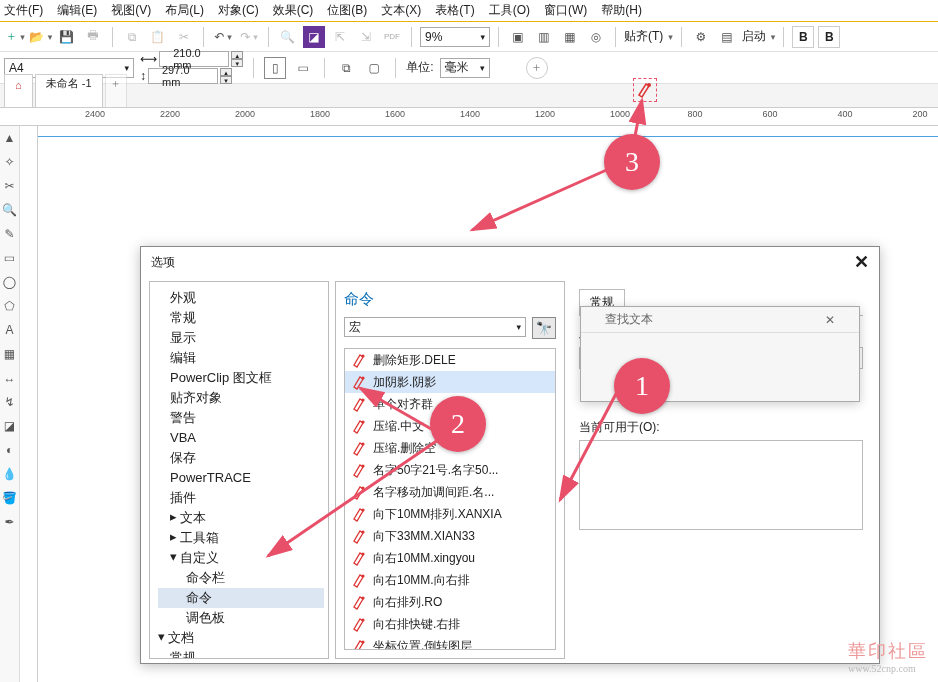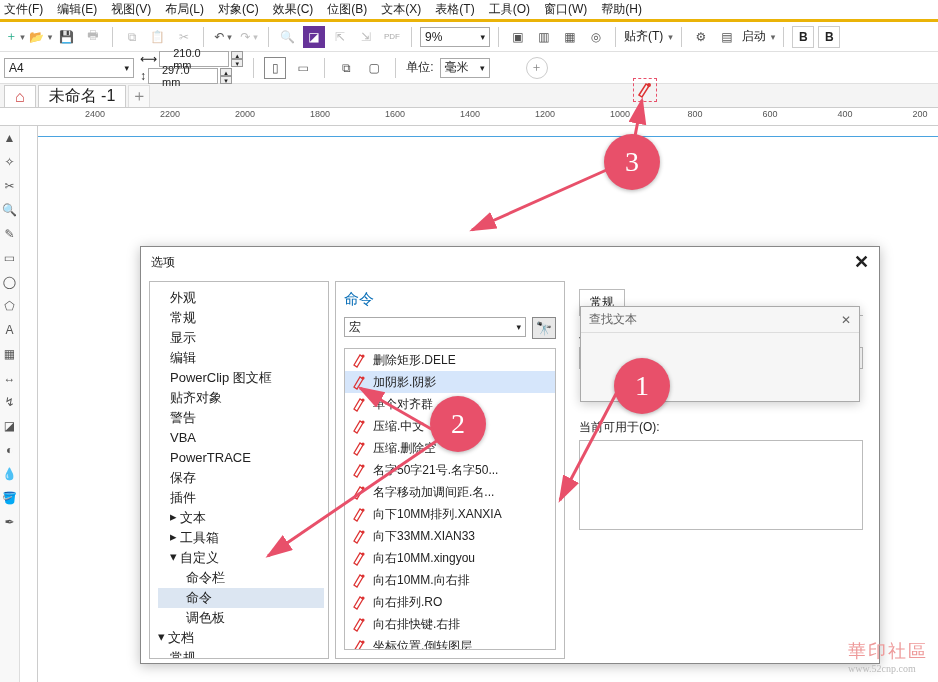--- a/index.html
+++ b/index.html
@@ -1,30 +1,30 @@
 <!DOCTYPE html>
 <html><head>
 <meta charset="utf-8">
 <style>
   * { box-sizing: border-box; }
   body { margin:0; font-family: "Microsoft YaHei", Arial, sans-serif; font-size:12px; color:#222; background:#fff; width:938px; height:682px; overflow:hidden; position:relative; }
-  .menubar { height:22px; display:flex; align-items:center; padding:0 4px; background:#fff; border-bottom:3px solid #eab308; }
+  .menubar { height:22px; display:flex; align-items:center; padding:0 4px; background:#fff; border-bottom:1px solid #eab308; }
   .menubar span { margin-right:14px; cursor:default; }
   .toolbar { height:30px; display:flex; align-items:center; padding:0 4px; background:#fff; border-bottom:1px solid #e0e0e0; gap:4px; }
   .tbtn { width:22px; height:22px; display:inline-flex; align-items:center; justify-content:center; border:1px solid transparent; color:#555; }
   .sep { width:1px; height:20px; background:#ccc; margin:0 4px; }
   .zoom { width:70px; height:20px; border:1px solid #aaa; font-size:12px; padding:0 4px; background:#fff; display:flex; align-items:center; justify-content:space-between; }
   .dd::after{ content:"▾"; font-size:9px; color:#666; margin-left:3px;}
   .propbar { height:32px; display:flex; align-items:center; padding:0 4px; background:#fff; border-bottom:1px solid #e0e0e0; gap:6px; }
   .combo { height:20px; border:1px solid #aaa; background:#fff; display:inline-flex; align-items:center; padding:0 4px; }
   .dimbox { width:70px; height:16px; border:1px solid #aaa; font-size:11px; padding:0 13px; display:flex; align-items:center; }
   .stepbtns { display:inline-flex; flex-direction:column; }
   .stepbtns span{ width:12px; height:8px; font-size:7px; line-height:7px; text-align:center; border:1px solid #999; background:#eee;}
   .tabstrip { height:24px; background:#f4f4f4; display:flex; align-items:flex-end; border-bottom:1px solid #ccc; padding-left:4px; gap:2px;}
-  .tab { height:22px; padding:8px 10px; background:#fff; border:1px solid #ccc; border-bottom:none; display:flex; align-items:center; gap:4px; font-size:16px;}
+  .tab { height:22px; padding:16px 10px; background:#fff; border:1px solid #ccc; border-bottom:none; display:flex; align-items:flex-end; gap:4px; font-size:11px;}
   .tab.welcome::before{content:"⌂"; color:#c44;}
   .ruler-h { height:18px; background:#fff; border-bottom:1px solid #ccc; position:relative; font-size:9px; color:#555; overflow:hidden;}
   .ruler-h .lbl{ position:absolute; top:1px; transform:translateX(-50%);}
   .left-tools { position:absolute; left:0; top:126px; width:20px; bottom:0; background:#f8f8f8; border-right:1px solid #ddd; display:flex; flex-direction:column; align-items:center; gap:8px; padding-top:4px;}
   .left-tools div{ width:16px; height:16px; display:flex; align-items:center; justify-content:center; font-size:12px; color:#555;}
   .ruler-v { position:absolute; left:20px; top:126px; width:18px; bottom:0; background:#fff; border-right:1px solid #ccc;}
   .canvas { position:absolute; left:38px; right:0; top:126px; bottom:0; background:#fff;}
   .canvas .hline{ position:absolute; left:0; right:0; top:10px; border-top:1px solid #4aa3e0;}
   
   .dialog { position:absolute; left:140px; top:246px; width:740px; height:418px; background:#fff; border:1px solid #888; box-shadow:0 2px 12px rgba(0,0,0,.25); }
@@ -48,21 +48,21 @@
   .cmdlist .gic{ width:16px; height:16px; position:relative;}
   .cmdlist .gic svg{ position:absolute; inset:0;}
   .rightcol{ width:300px; margin:4px 8px 4px 0; position:relative; padding:8px;}
   .tabset{ border-bottom:1px solid #bbb; display:flex;}
   .tabset .tb{ padding:4px 10px; border:1px solid #bbb; border-bottom:none; background:#fff; margin-right:-1px;}
   .rightcol .lab{ margin:10px 0 4px 0;}
   .rightcol input[type=text]{ width:100%; height:22px; border:1px solid #bbb; padding:0 4px;}
   .rightcol .bigbox{ height:90px; border:1px solid #bbb;}
   
   .find { position:absolute; left:580px; top:306px; width:280px; height:96px; background:#f6f6f6; border:1px solid #aaa; box-shadow:0 2px 10px rgba(0,0,0,.2);}
-  .find .tt{ height:26px; display:flex; align-items:center; justify-content:space-between; padding:0 8px; border-bottom:1px solid #ddd; color:#666;}
+  .find .tt{ height:26px; display:flex; align-items:center; justify-content:space-between; padding:0 24px; border-bottom:1px solid #ddd; color:#666;}
   .find .bd{ padding:8px 10px; display:grid; grid-template-columns:58px 1fr 96px; grid-template-rows:24px 4px 24px; gap:4px; align-items:center;}
   .find .btn{ height:22px; border:1px solid #999; background:#fff; text-align:center; line-height:20px; font-size:12px;}
   .find input{ height:20px; border:1px solid #aaa; width:100%;}
   
   .circle{ position:absolute; width:56px; height:56px; border-radius:50%; background:#e8506a; color:#fff; display:flex; align-items:center; justify-content:center; font-size:28px; font-family:"Times New Roman",serif; box-shadow:0 1px 4px rgba(0,0,0,.3);}
   svg.annot{ position:absolute; inset:0; width:938px; height:682px; pointer-events:none;}
   
   .drag-icon{ position:absolute; left:633px; top:78px; width:24px; height:24px; border:1px dashed #e8506a; display:flex; align-items:center; justify-content:center;}
   .watermark{position:absolute; right:10px; bottom:8px; font-size:18px; color:#e99; font-family:"Microsoft YaHei"; letter-spacing:2px; }
   .watermark small{ display:block; font-size:10px; color:#bbb; letter-spacing:0;}
@@ -231,22 +231,22 @@
   <div class="dlg-body">
     <div class="tree">
       <div class="indent1">外观</div>
       <div class="indent1">常规</div>
       <div class="indent1">显示</div>
       <div class="indent1">编辑</div>
       <div class="indent1">PowerClip 图文框</div>
       <div class="indent1">贴齐对象</div>
       <div class="indent1">警告</div>
       <div class="indent1">VBA</div>
+      <div class="indent1">保存</div>
       <div class="indent1">PowerTRACE</div>
-      <div class="indent1">保存</div>
       <div class="indent1">插件</div>
       <div class="indent1 caret">文本</div>
       <div class="indent1 caret">工具箱</div>
       <div class="indent1 caret open">自定义</div>
       <div class="indent2">命令栏</div>
       <div class="indent2 sel">命令</div>
       <div class="indent2">调色板</div>
       <div class="caret open" style="padding-left:0">文档</div>
       <div class="indent1">常规</div>
       <div class="indent1">页面尺寸</div>

